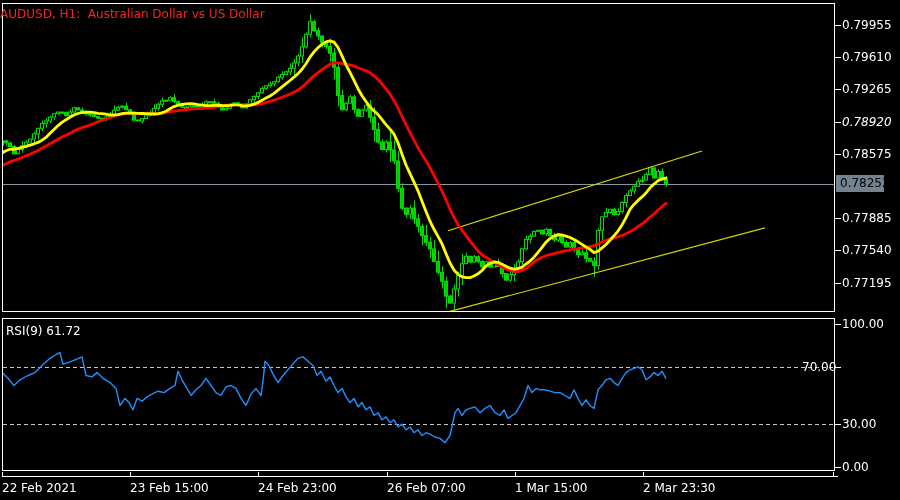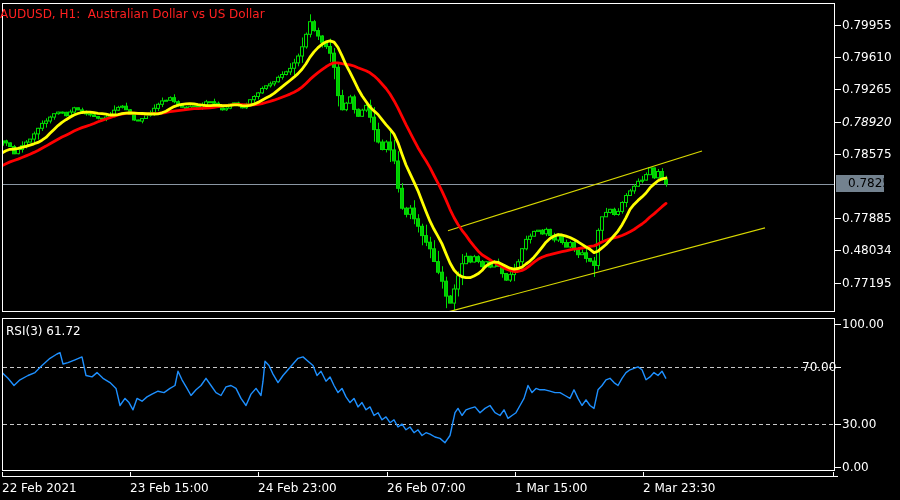--- a/index.html
+++ b/index.html
@@ -7,21 +7,21 @@
     font-family:"DejaVu Sans","Liberation Sans",sans-serif;}
   .panel{position:absolute;border:1px solid #ffffff;box-sizing:border-box;}
   #main-panel{left:2px;top:3px;width:833px;height:309px;}
   #rsi-panel{left:2px;top:318px;width:833px;height:153px;}
   #time-scale-line{position:absolute;left:2px;top:476px;width:836px;height:1px;background:#ffffff;}
   #chart-svg-holder{position:absolute;left:0;top:0;width:900px;height:500px;}
   .lbl{position:absolute;color:#ffffff;font-size:12px;line-height:16px;height:16px;white-space:pre;}
   #ohlc-title{position:absolute;left:0;top:6px;font-size:12px;white-space:pre;}
   #rsi-label{position:absolute;left:6px;top:323px;font-size:12px;color:#ffffff;white-space:pre;}
   #price-badge{position:absolute;left:836px;width:48px;height:17px;font-size:12px;line-height:17px;
-    padding-left:12px;box-sizing:border-box;color:#000;}
+    padding-left:4px;box-sizing:border-box;color:#000;}
 </style>
 </head>
 <body>
 
 <div id="chart-window" style="background: rgb(0, 0, 0);">
   <div id="main-panel" class="panel"></div>
   <div id="rsi-panel" class="panel"></div>
   <div id="time-scale-line"></div>
   <div id="chart-svg-holder"><svg width="900" height="500" viewBox="0 0 900 500" xmlns="http://www.w3.org/2000/svg">
         <clipPath id="mc">
@@ -390,29 +390,29 @@
         <line x1="835" y1="467.5" x2="841" y2="467.5" stroke="#fff" stroke-width="1"></line>
         <line x1="2.5" y1="472" x2="2.5" y2="476" stroke="#fff" stroke-width="1"></line>
         <line x1="130.5" y1="472" x2="130.5" y2="476" stroke="#fff" stroke-width="1"></line>
         <line x1="258.5" y1="472" x2="258.5" y2="476" stroke="#fff" stroke-width="1"></line>
         <line x1="387.5" y1="472" x2="387.5" y2="476" stroke="#fff" stroke-width="1"></line>
         <line x1="515.5" y1="472" x2="515.5" y2="476" stroke="#fff" stroke-width="1"></line>
         <line x1="643.5" y1="472" x2="643.5" y2="476" stroke="#fff" stroke-width="1"></line>
         <line x1="833.5" y1="472" x2="833.5" y2="476" stroke="#fff" stroke-width="1"></line>
       </svg></div>
   <div id="ohlc-title" class="lbl" style="color: rgb(255, 32, 32);">AUDUSD, H1:  Australian Dollar vs US Dollar</div>
-  <div id="rsi-label" class="lbl">RSI(3) 61.72</div>
+  <div id="rsi-label" class="lbl">RSI(9) 61.72</div>
   <div id="price-axis-labels">
       <div class="lbl" style="left: 842px; top: 17px;">0.79955</div>
       <div class="lbl" style="left: 842px; top: 49px;">0.79610</div>
       <div class="lbl" style="left: 842px; top: 81px;">0.79265</div>
       <div class="lbl" style="left: 842px; top: 114px; font-style: italic;">0.78920</div>
       <div class="lbl" style="left: 842px; top: 146px;">0.78575</div>
       <div class="lbl" style="left: 842px; top: 210px;">0.77885</div>
-      <div class="lbl" style="left: 842px; top: 242px;">0.48034</div>
+      <div class="lbl" style="left: 842px; top: 242px;">0.77540</div>
       <div class="lbl" style="left: 842px; top: 275px;">0.77195</div>
     </div>
   <div id="rsi-axis-labels">
       <div class="lbl" style="left: 842px; top: 316px;">100.00</div>
       <div class="lbl" style="left: 802px; top: 359px;">70.00</div>
       <div class="lbl" style="left: 842px; top: 416px;">30.00</div>
       <div class="lbl" style="left: 842px; top: 459px;">0.00</div>
     </div>
   <div id="time-axis-labels">
       <div class="lbl" style="left: 2px; top: 480px;">22 Feb 2021</div>

